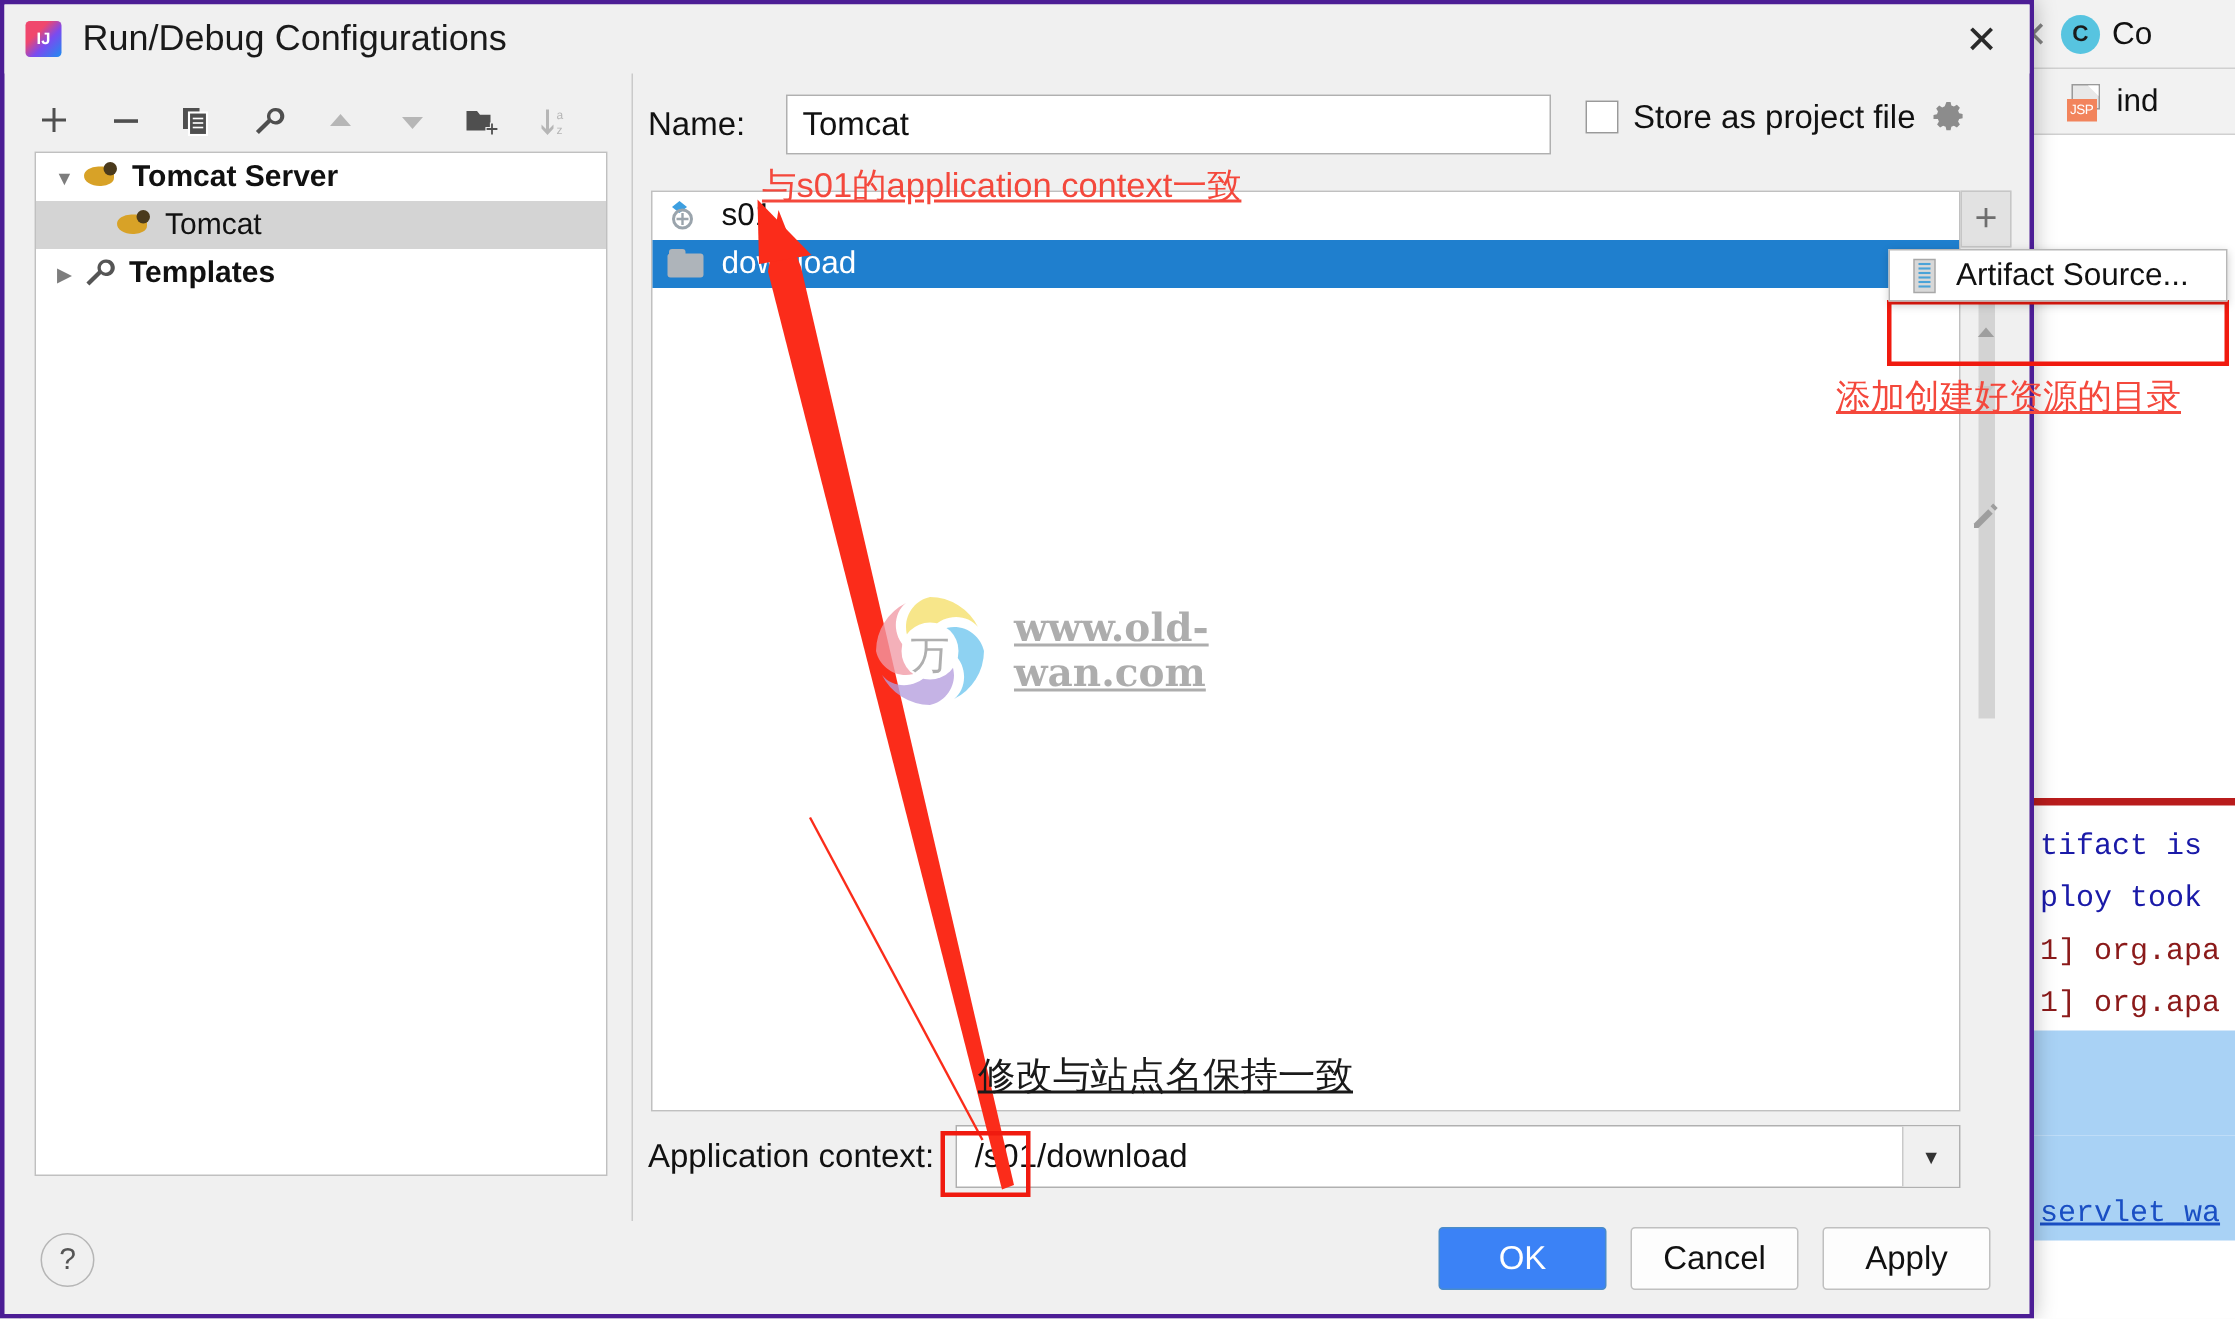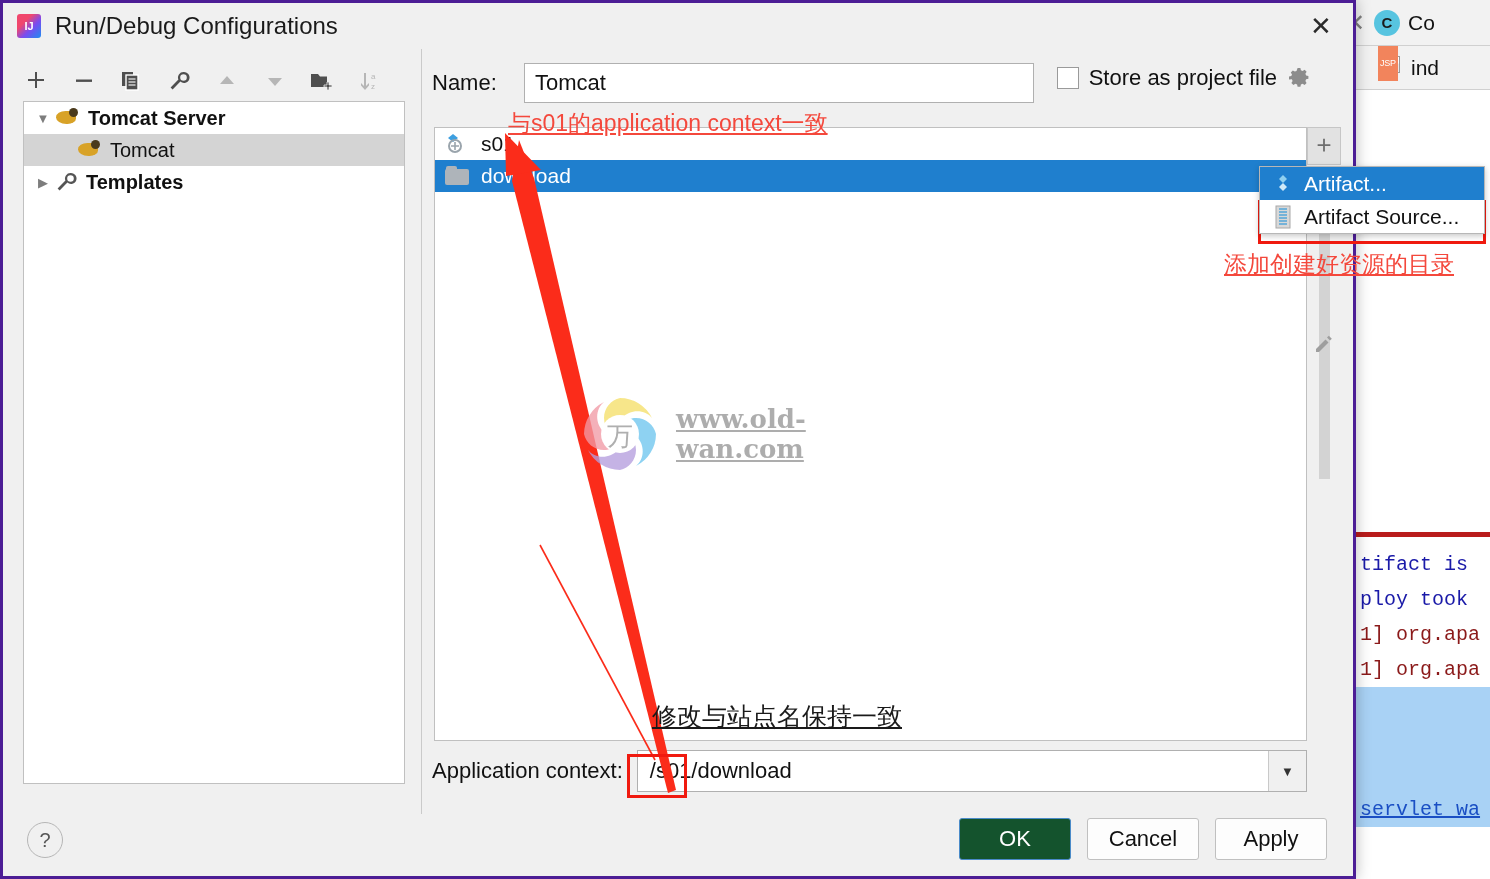--- a/index.html
+++ b/index.html
@@ -40,21 +40,21 @@
     position: absolute; left: 3px; top: 1px; width: 19px; height: 17px;
     background: #e8e8e8; border: 1px solid #9a9a9a;
   }
   .jsp-icon .page::after {
     content: ""; position: absolute; right: 0; top: 0;
     border-width: 0 7px 7px 0; border-style: solid;
     border-color: transparent #ffffff transparent transparent;
   }
   .jsp-icon .badge {
     position: absolute; left: 0; bottom: 0; background: #f2845c;
-    color: #fff; font-size: 9px; padding: 12px 2px; line-height: 11px;
+    color: #fff; font-size: 9px; padding: 2px 2px; line-height: 11px;
     font-family: "Liberation Sans", sans-serif; letter-spacing: -0.3px;
   }
   .ide-console {
     position: absolute; left: 1356px; top: 532px; width: 134px; height: 347px;
     background: #ffffff; border-top: 5px solid #b91c1c;
     font-family: "Liberation Mono", monospace; font-size: 20px;
     padding-top: 10px; overflow: hidden; white-space: nowrap;
   }
   .cline { height: 35px; line-height: 35px; padding-left: 4px; }
   .c-blue { color: #1a1aa8; }
@@ -237,21 +237,21 @@
   .btn-row {
     position: absolute; right: 26px; bottom: 16px;
     display: flex; align-items: center; gap: 16px;
   }
   .btn {
     height: 42px; min-width: 112px; border-radius: 3px; font-size: 22px;
     display: flex; align-items: center; justify-content: center;
     border: 1px solid #c0c0c0; background: #fdfdfd; color: #111;
     font-family: "Liberation Sans", sans-serif;
   }
-  .btn.primary { background: #14532d; border-color: #4a8bc9; color: #fff; }
+  .btn.primary { background: #3b82f6; border-color: #4a8bc9; color: #fff; }
 
   
   .anno {
     position: absolute; color: #f4483c; font-size: 23px; white-space: nowrap;
     pointer-events: none;
     text-decoration: underline;
   }
   .anno.dark { color: #1a1a1a; }
   .red-rect {
     position: absolute; border: 3px solid #f01a0f; pointer-events: none;
@@ -505,29 +505,20 @@
       <div class="btn-row">
         <div class="btn primary">OK</div>
         <div class="btn">Cancel</div>
         <div class="btn">Apply</div>
       </div>
 
     </div>
   </div>
 
   <div class="popup">
-    <div class="popup-item highlight">
-      <span class="ext-ico">
-        <svg width="22" height="22" viewBox="0 0 22 22">
-          <path d="M11 3l4 4-4 4-4-4z" fill="#8fd0f0"></path>
-          <path d="M11 11l4 4-4 4-4-4z" fill="#cfe9f8"></path>
-        </svg>
-      </span>
-      <span>Artifact...</span>
-    </div>
     <div class="popup-item">
       <span class="ext-ico">
         <svg width="22" height="24" viewBox="0 0 22 24">
           <rect x="4" y="1" width="14" height="22" fill="#d8d8d8" stroke="#a8a8a8"></rect>
           <g stroke="#4aa3d8" stroke-width="1.4">
             <line x1="7" y1="4" x2="15" y2="4"></line>
               <line x1="7" y1="7" x2="15" y2="7"></line>
             <line x1="7" y1="10" x2="15" y2="10"></line>
               <line x1="7" y1="13" x2="15" y2="13"></line>
             <line x1="7" y1="16" x2="15" y2="16"></line>

